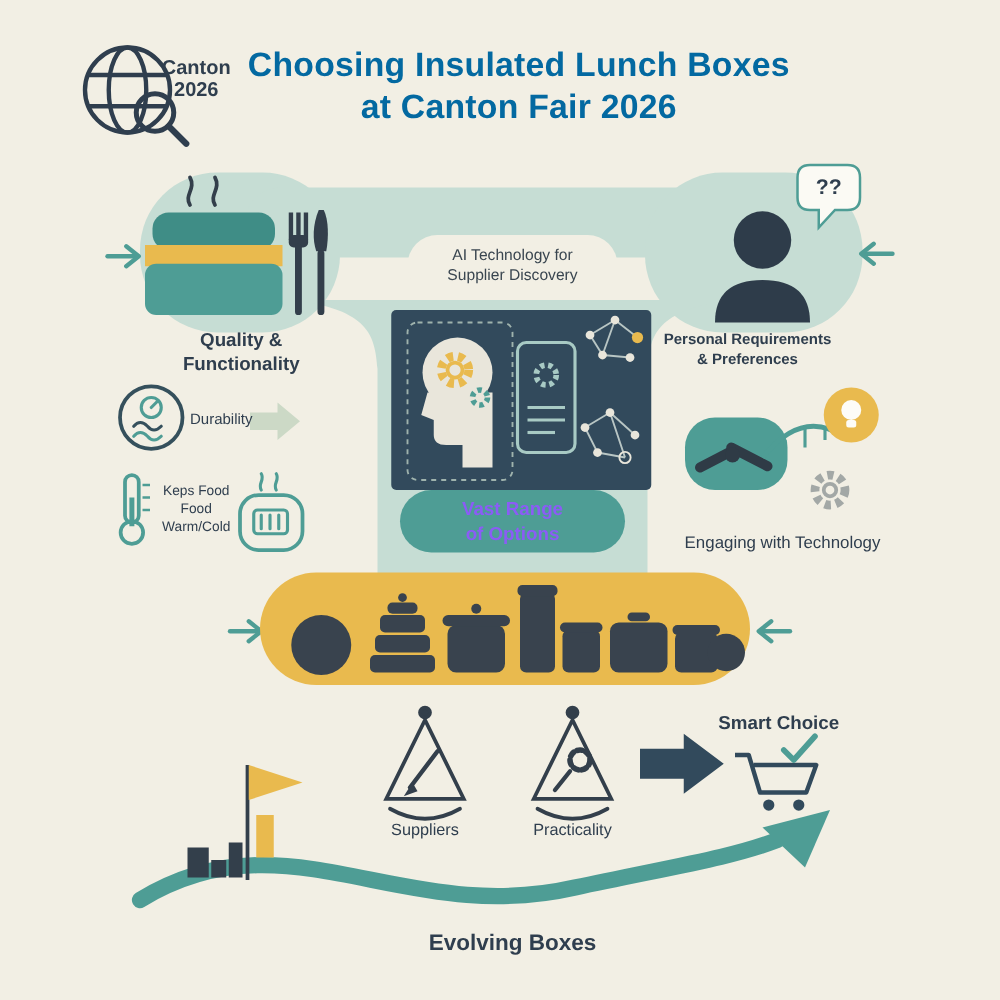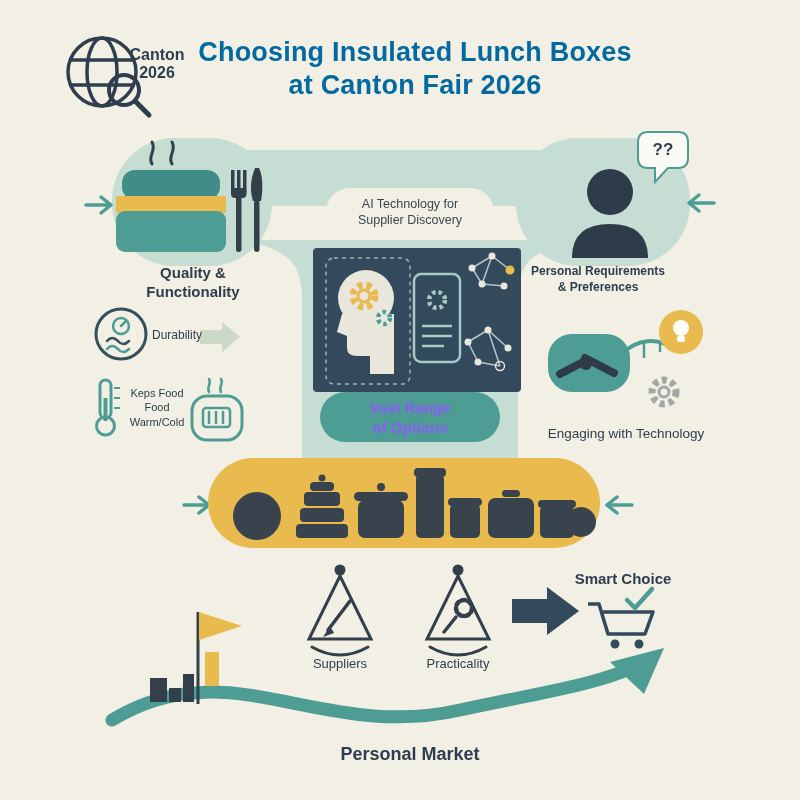--- a/index.html
+++ b/index.html
@@ -260,15 +260,15 @@
 of Options</div>
 
   <div class="txt center bold" style="left:640px; top:140px; width:46px; font-size:17px; color:#2f3e4e;">??</div>
 
   <div class="txt center" style="left:298px; top:656px; width:84px; font-size:13px;">Suppliers</div>
 
   <div class="txt center" style="left:412px; top:656px; width:92px; font-size:13px;">Practicality</div>
 
   <div class="txt center bold" style="left:568px; top:570px; width:110px; font-size:15px;">Smart Choice</div>
 
-  <div class="txt center bold" style="left:300px; top:744px; width:220px; font-size:18px;">Personal Market</div>
+  <div class="txt center bold" style="left:300px; top:744px; width:220px; font-size:18px;">Evolving Boxes</div>
 
 </div>
 
 </body></html>

